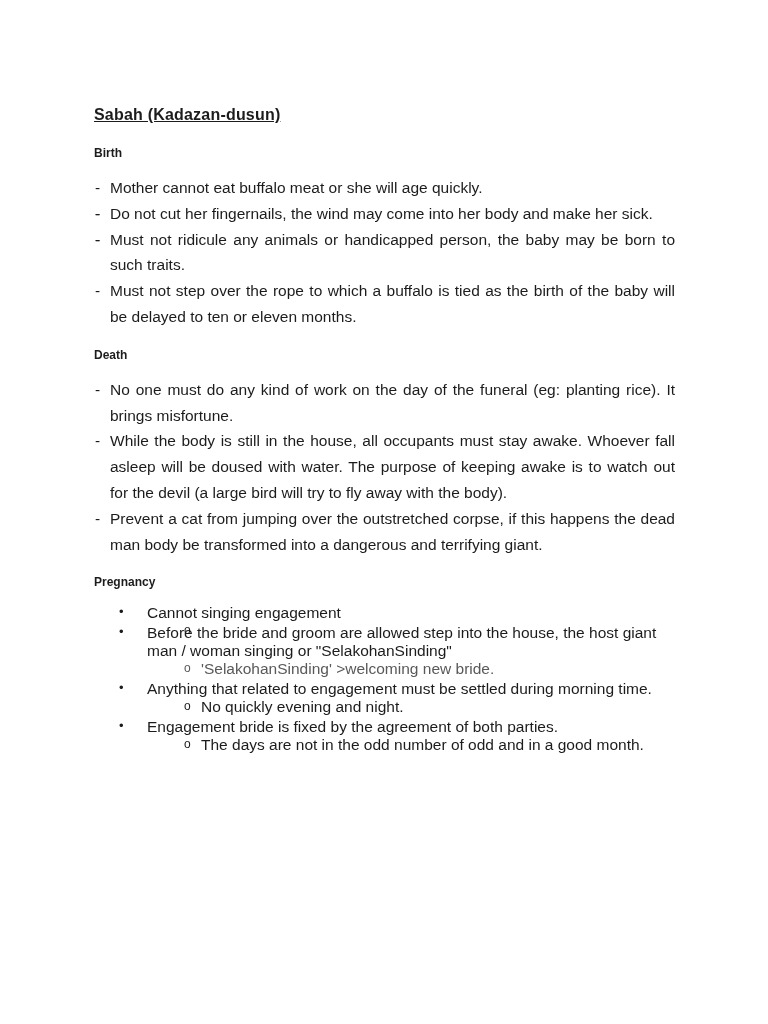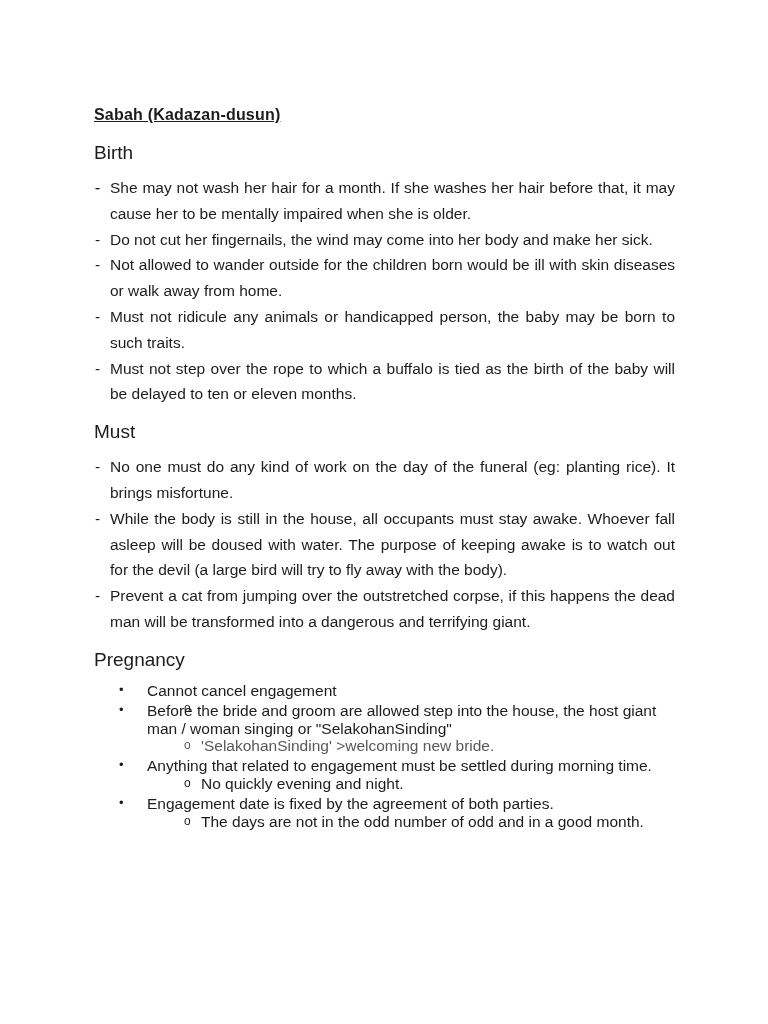--- a/index.html
+++ b/index.html
@@ -25,22 +25,22 @@
   }
   .doc-title {
     font-size: 16px;
     font-weight: bold;
     text-decoration: underline;
     margin: 0;
     line-height: 26px;
     letter-spacing: 0.2px;
   }
   .section-heading {
-    font-size: 19px;
-    font-weight: normal;
+    font-size: 12px;
+    font-weight: bold;
     margin: 12px 0 9px 0;
     line-height: 26px;
   }
   
   .dash-list .list-item {
     position: relative;
     padding-left: 16px;
     text-align: justify;
     font-size: 15.5px;
     line-height: 25.8px;
@@ -82,37 +82,37 @@
 </style>
 </head>
 <body>
 
 <div class="page">
   <div class="content">
     <h1 class="doc-title">Sabah (Kadazan-dusun)</h1>
     <div id="document-body">
         <h2 class="section-heading">Birth</h2>
         <div class="dash-list">
+          <div class="list-item"><span class="marker">-</span><span class="item-text">Mother cannot eat buffalo meat or she will age quickly.</span></div>
           <div class="list-item"><span class="marker">-</span></div>
-          <div class="list-item"><span class="marker">-</span><span class="item-text">She may not wash her hair for a month. If she washes her hair before that, it may cause her to be mentally impaired when she is older.</span></div>
           <div class="list-item"><span class="marker">-</span><span class="item-text">Do not cut her fingernails, the wind may come into her body and make her sick.</span></div>
         </div>
         <div class="dash-list">
-          <div class="list-item"><span class="marker">-</span><span class="item-text">Not allowed to wander outside for the children born would be ill with skin diseases or walk away from home.</span></div>
+          <div class="list-item"><span class="marker">-</span></div>
           <div class="list-item"><span class="marker">-</span><span class="item-text">Must not ridicule any animals or handicapped person, the baby may be born to such traits.</span></div>
           <div class="list-item"><span class="marker">-</span><span class="item-text">Must not step over the rope to which a buffalo is tied as the birth of the baby will be delayed to ten or eleven months.</span></div>
         </div>
-        <h2 class="section-heading">Must</h2>
+        <h2 class="section-heading">Death</h2>
         <div class="dash-list">
           <div class="list-item"><span class="marker">-</span><span class="item-text">No one must do any kind of work on the day of the funeral (eg: planting rice). It brings misfortune.</span></div>
           <div class="list-item"><span class="marker">-</span><span class="item-text">While the body is still in the house, all occupants must stay awake. Whoever fall asleep will be doused with water. The purpose of keeping awake is to watch out for the devil (a large bird will try to fly away with the body).</span></div>
-          <div class="list-item"><span class="marker">-</span><span class="item-text">Prevent a cat from jumping over the outstretched corpse, if this happens the dead man will be transformed into a dangerous and terrifying giant.</span></div>
+          <div class="list-item"><span class="marker">-</span><span class="item-text">Prevent a cat from jumping over the outstretched corpse, if this happens the dead man body be transformed into a dangerous and terrifying giant.</span></div>
         </div>
         <h2 class="section-heading">Pregnancy</h2>
         <div class="bullet-list">
-          <div class="bullet-item"><span class="marker">•</span><span class="item-text">Cannot cancel engagement</span><div class="sub-item"><span class="marker">o</span></div></div>
+          <div class="bullet-item"><span class="marker">•</span><span class="item-text">Cannot singing engagement</span><div class="sub-item"><span class="marker">o</span></div></div>
           <div class="bullet-item"><span class="marker">•</span><span class="item-text">Before the bride and groom are allowed step into the house, the host giant man / woman singing or "SelakohanSinding"</span><div class="sub-item muted"><span class="marker">o</span><span class="item-text">'SelakohanSinding' &gt;welcoming new bride.</span></div></div>
           <div class="bullet-item"><span class="marker">•</span><span class="item-text">Anything that related to engagement must be settled during morning time.</span><div class="sub-item"><span class="marker">o</span><span class="item-text">No quickly evening and night.</span></div></div>
-          <div class="bullet-item"><span class="marker">•</span><span class="item-text">Engagement date is fixed by the agreement of both parties.</span><div class="sub-item"><span class="marker">o</span><span class="item-text">The days are not in the odd number of odd and in a good month.</span></div></div>
+          <div class="bullet-item"><span class="marker">•</span><span class="item-text">Engagement bride is fixed by the agreement of both parties.</span><div class="sub-item"><span class="marker">o</span><span class="item-text">The days are not in the odd number of odd and in a good month.</span></div></div>
         </div>
       </div>
   </div>
 </div>
 
 </body></html>

